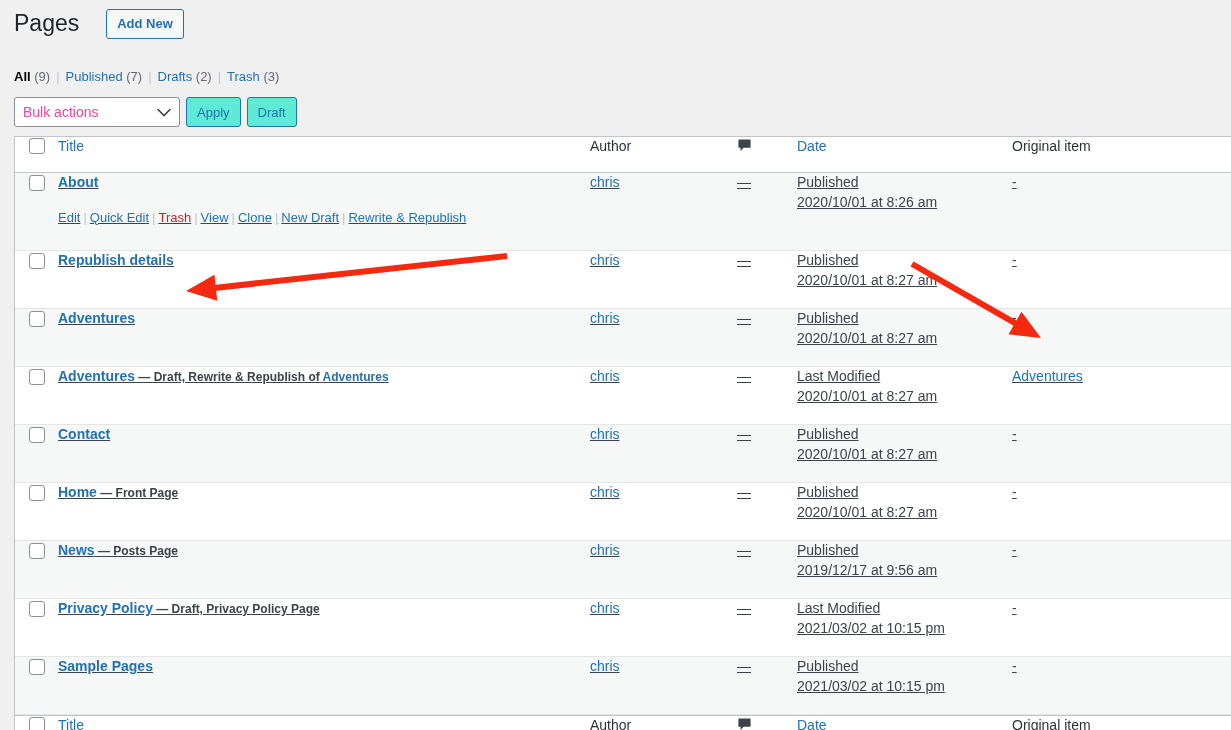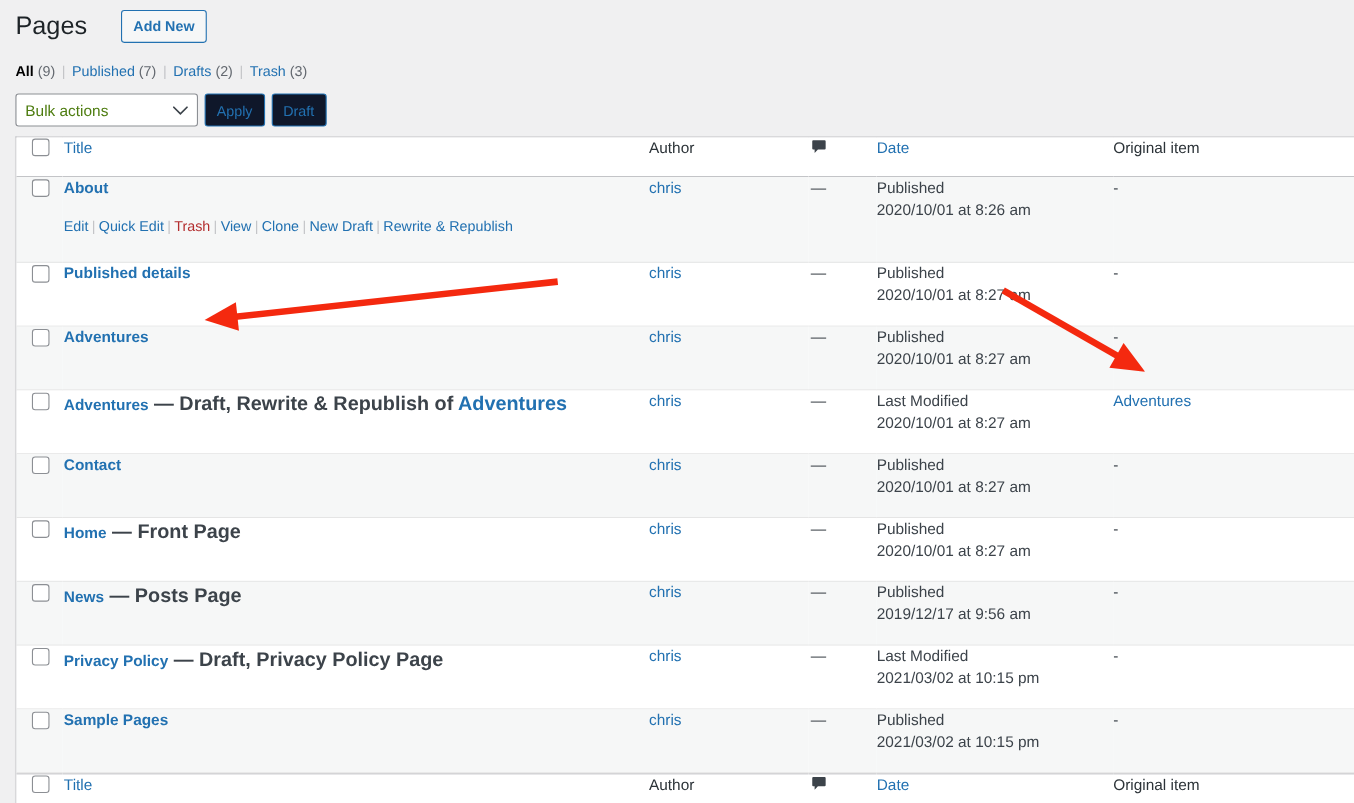--- a/index.html
+++ b/index.html
@@ -15,21 +15,21 @@
     color: #3c434a;
     overflow: hidden;
     position: relative;
   }
 
   
   .page-head {
     padding: 8px 0 0 14px;
     display: flex;
     align-items: center;
-    gap: 10px;
+    gap: 27px;
     height: 32px;
   }
   .page-title {
     font-size: 23px;
     font-weight: 400;
     color: #1d2327;
     line-height: 1.3;
     margin: 0;
     padding: 0;
   }
@@ -38,26 +38,25 @@
     font-size: 13px;
     font-weight: bold;
     line-height: 2.15;
     color: #2271b1;
     background: #f6f7f7;
     border: 1px solid #2271b1;
     border-radius: 3px;
     padding: 0 10px;
     cursor: pointer;
     white-space: nowrap;
-    margin-left: 21px;
   }
 
   
   .subsubsub {
-    margin: 12px 0 0 14px;
+    margin: 24px 0 0 14px;
     font-size: 13px;
     color: #50575e;
     list-style: none;
     padding: 0;
     display: flex;
     align-items: center;
     gap: 0;
     line-height: 2;
   }
   .subsubsub li { display: inline; }
@@ -82,21 +81,21 @@
     align-items: center;
     gap: 6px;
     height: 32px;
   }
   .wp-select {
     appearance: none;
     -webkit-appearance: none;
     background: #fff;
     border: 1px solid #8c8f94;
     border-radius: 3px;
-    color: #4d7c0f;
+    color: #ec4899;
     font-family: "Liberation Sans", sans-serif;
     font-size: 14px;
     height: 30px;
     line-height: 28px;
     padding: 0 28px 0 8px;
     cursor: pointer;
     box-shadow: none;
   }
   .select-wrap {
     position: relative;
@@ -115,21 +114,21 @@
   #bulk-actions-select { width: 166px; }
   #date-filter-select { width: 135px; }
   .secondary-btn {
     display: inline-flex;
     align-items: center;
     justify-content: center;
     height: 30px;
     padding: 0 10px;
     font-size: 13px;
     color: #2271b1;
-    background: #0f172a;
+    background: #5eead4;
     border: 1px solid #2271b1;
     border-radius: 3px;
     cursor: pointer;
     white-space: nowrap;
     box-sizing: border-box;
   }
 
   
   .wp-list-table {
     width: 1217px;
@@ -173,21 +172,21 @@
     border-top: 1px solid #c3c4c7;
   }
   thead th a, tfoot th a {
     color: #2271b1;
     text-decoration: none;
   }
   th.col-cb, td.col-cb { padding-left: 14px; }
   th.col-title, td.col-title { padding-left: 1px; }
   th.col-comments, td.col-comments { text-align: left; padding-left: 2px; }
 
-  tbody tr { background: #fff; }
+  tbody tr { background: #fff; text-decoration: underline; }
   tbody tr.alt { background: #f6f7f7; }
   tbody td {
     padding-top: 10px;
     padding-bottom: 10px;
     border-bottom: 1px solid #e5e5e5;
     line-height: 1.4;
     color: #3c434a;
     height: 58px;
     box-sizing: border-box;
   }
@@ -195,21 +194,21 @@
 
   .row-title {
     font-size: 14px;
     font-weight: bold;
     color: #2271b1;
     text-decoration: none;
   }
   .post-state {
     font-weight: 600;
     color: #3c434a;
-    font-size: 18px;
+    font-size: 12px;
   }
   .post-state a {
     color: #2271b1;
     text-decoration: none;
     font-weight: 600;
   }
   .row-actions {
     margin-top: 15px;
     font-size: 13px;
     color: #c3c4c7;
@@ -326,21 +325,21 @@
         <td><a href="#" class="author-link">chris</a></td>
         <td class="col-comments"><span class="dash">—</span></td>
         <td>
           <span class="date-status">Published</span>
           <span class="date-value">2020/10/01 at 8:26 am</span>
         </td>
         <td><span class="orig-dash">-</span></td>
       </tr>
       <tr>
         <td class="col-cb"><span class="cb"></span></td>
-        <td class="col-title"><a href="#" class="row-title">Published details</a></td>
+        <td class="col-title"><a href="#" class="row-title">Republish details</a></td>
         <td><a href="#" class="author-link">chris</a></td>
         <td class="col-comments"><span class="dash">—</span></td>
         <td>
           <span class="date-status">Published</span>
           <span class="date-value">2020/10/01 at 8:27 am</span>
         </td>
         <td><span class="orig-dash">-</span></td>
       </tr>
       <tr class="alt">
         <td class="col-cb"><span class="cb"></span></td>

